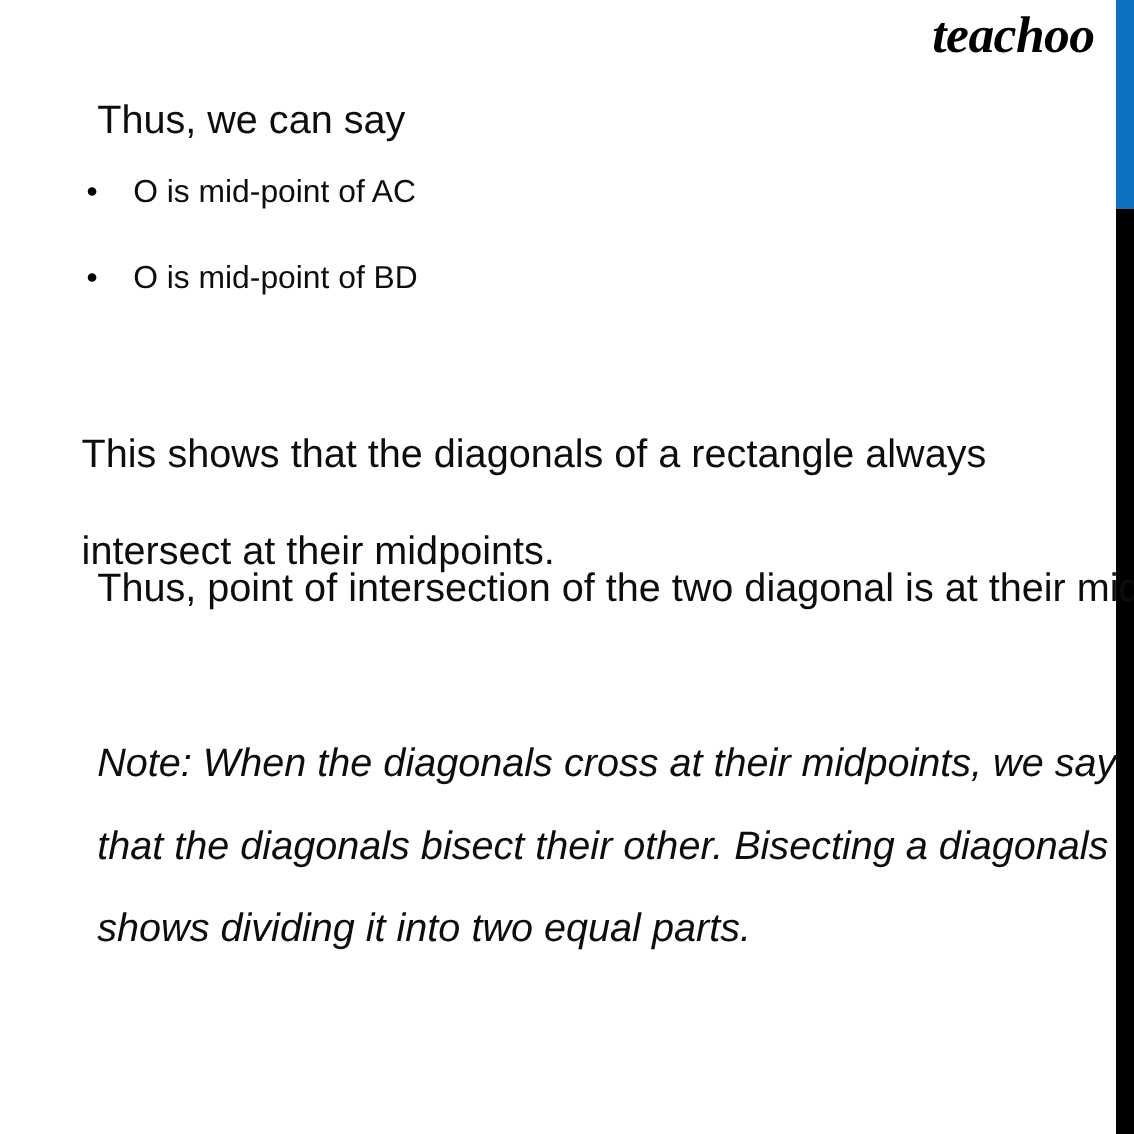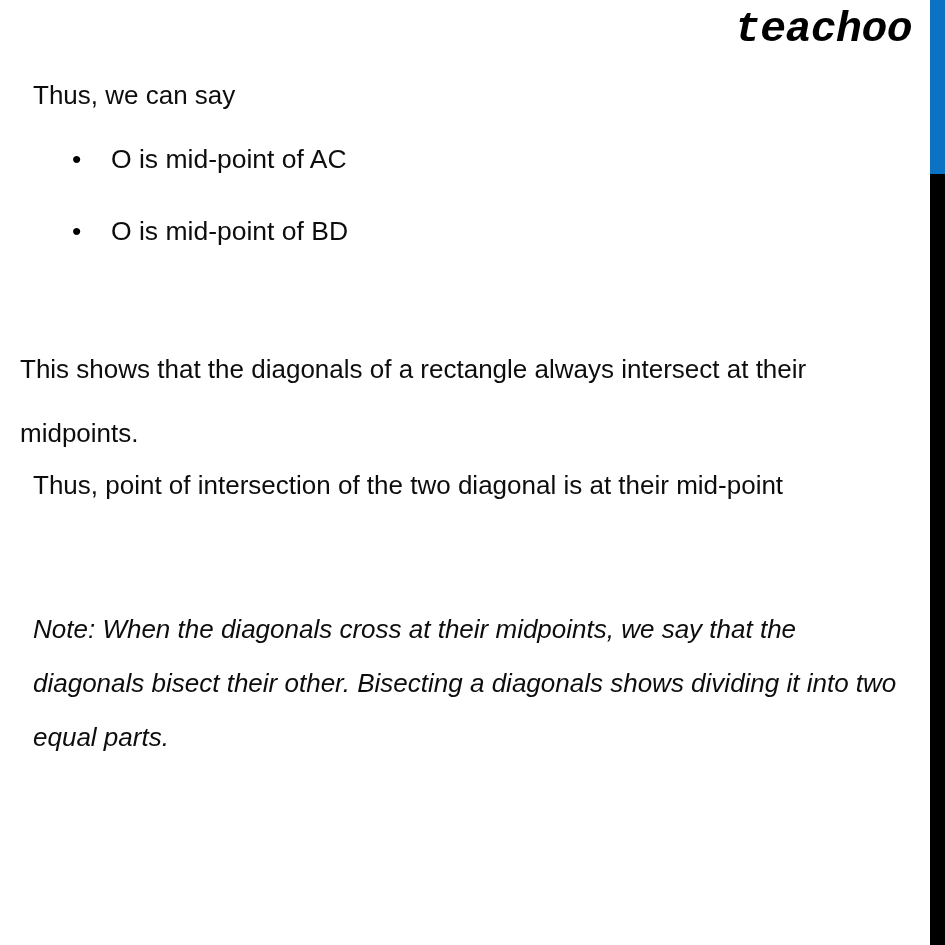--- a/index.html
+++ b/index.html
@@ -40,21 +40,21 @@
     left: 0;
     width: 15px;
     height: 771px;
   }
 
   
   #logo {
     position: absolute;
     top: 8px;
     right: 33px;
-    font-family: Liberation Mono, monospace;
+    font-family: Liberation Serif, serif;
     font-style: italic;
     font-weight: bold;
     font-size: 43px;
     letter-spacing: -0.5px;
     color: #000000;
     line-height: 1;
     white-space: nowrap;
   }
 
   
@@ -63,23 +63,24 @@
     top: 0;
     left: 0;
     width: 930px;
     height: 945px;
     padding-left: 33px;
     box-sizing: border-box;
   }
 
   .line {
     color: #0d0d0d;
-    font-size: 26px;
+    font-size: 33px;
     line-height: 1.22;
     white-space: nowrap;
+    margin-left: 48px;
   }
   .line.wrap { white-space: normal; }
 
   .b  { font-weight: normal; }
   .i  { font-style: italic; }
   .bi { font-weight: normal; font-style: italic; }
 
   #para-thus-we-can-say { position: absolute; top: 80px; left: 33px; }
 
   #bullet-list {

